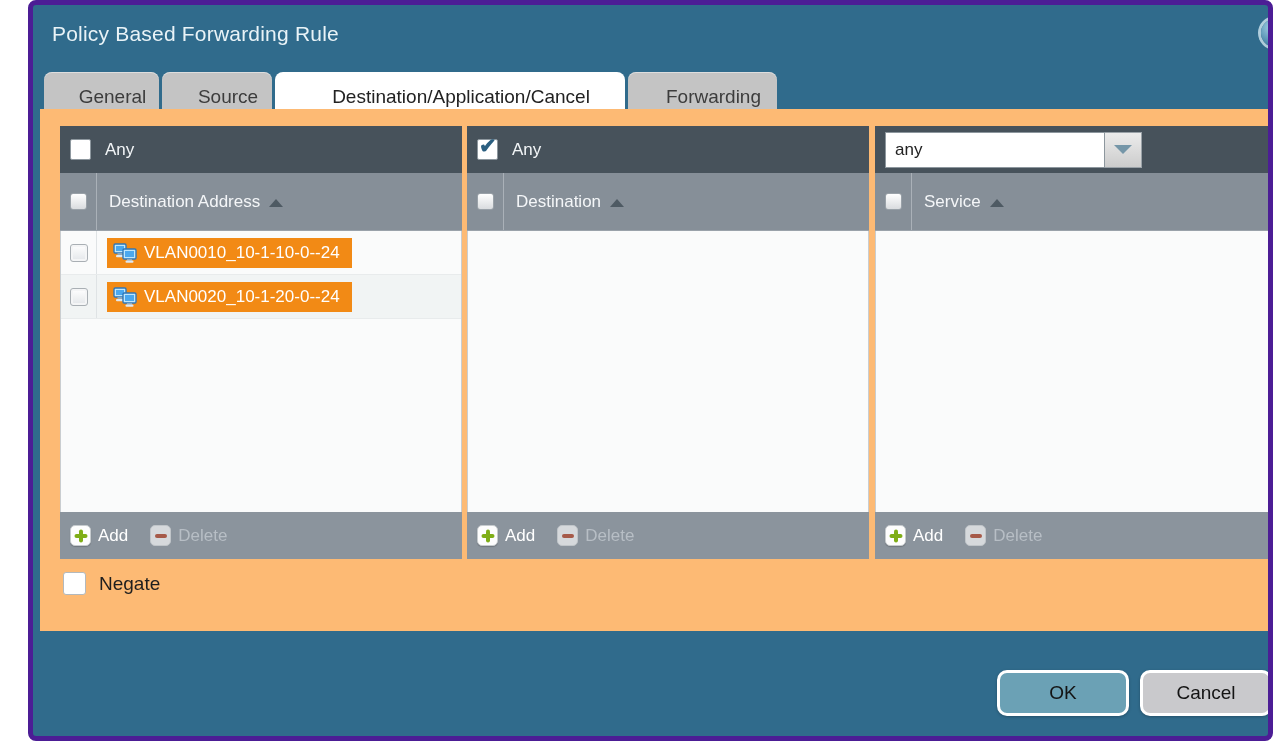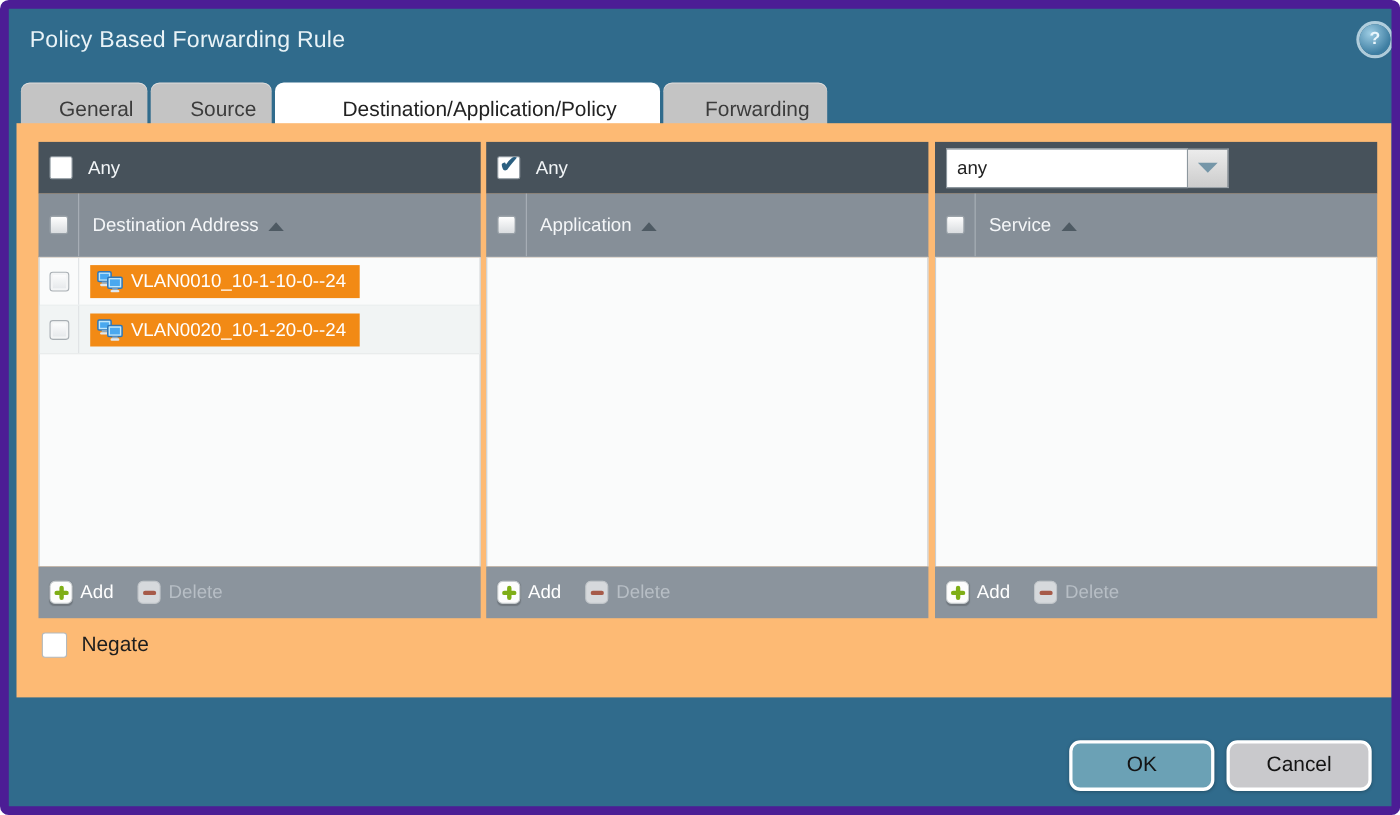--- a/index.html
+++ b/index.html
@@ -1,23 +1,24 @@
 <!DOCTYPE html>
 <html><head>
 <meta charset="utf-8">
 <style>
   * { margin:0; padding:0; box-sizing:border-box; }
   html,body { width:1273px; height:741px; background:#ffffff; font-family:"Liberation Sans", sans-serif; }
 
   .window {
     position:absolute; inset:0;
-    border:8px solid #4c1d95;
+    border:5px solid #4c1d95;
     border-radius:8px;
     background:#306b8c;
     overflow:hidden;
+    margin-left:28px;
   }
 
   
   .title { position:absolute; left:19px; top:17px; color:#e9f3f7; font-size:21px; letter-spacing:.2px; }
   .help-icon {
     position:absolute; left:1228px; top:14px; width:28px; height:28px;
     border-radius:50%;
     background:radial-gradient(circle at 35% 30%, #9ecde4, #3e7ea2 70%);
     box-shadow:0 0 0 3px rgba(220,240,250,.75), 0 1px 3px rgba(0,0,0,.4);
     color:#eaf6fc; font-size:16px; font-weight:bold;
@@ -158,21 +159,21 @@
 </svg>
 
 <div class="window">
 
   <div class="title">Policy Based Forwarding Rule</div>
   <div class="help-icon">?</div>
 
   <div class="tabs">
     <div class="tab t0">General</div>
     <div class="tab t1">Source</div>
-    <div class="tab t2 active">Destination/Application/Policy</div>
+    <div class="tab t2 active">Destination/Application/Cancel</div>
     <div class="tab t3">Forwarding</div>
   </div>
 
   <div class="panel">
 
     <div class="column col-0">
       <div class="any-bar">
         <span class="cb cb-any"></span>
         <span class="any-label">Any</span>
       </div>
@@ -228,21 +229,21 @@
     <div class="column col-1">
       <div class="any-bar">
         <span class="cb cb-any checked"></span>
         <span class="any-label">Any</span>
       </div>
       <div class="head-row">
         <span class="head-check">
             <span class="cb cb-head"></span>
           </span>
         <div class="head-label-wrap">
-          <span>Application</span>
+          <span>Destination</span>
           <span class="sort-up"></span>
         </div>
       </div>
       <div class="list"></div>
       <div class="foot-bar">
         <span class="foot-btn add-btn">
           <span class="icon-box add-box"></span>
           <span class="lbl">Add</span>
         </span>
         <span class="foot-btn del-btn">

